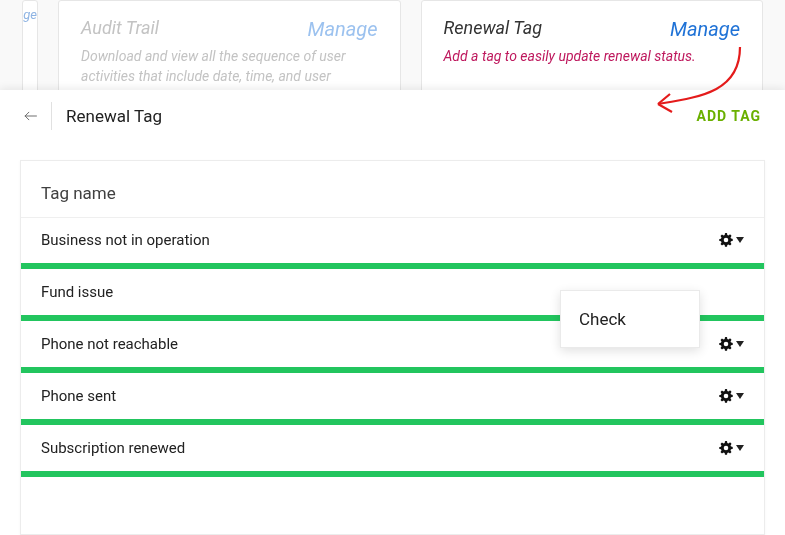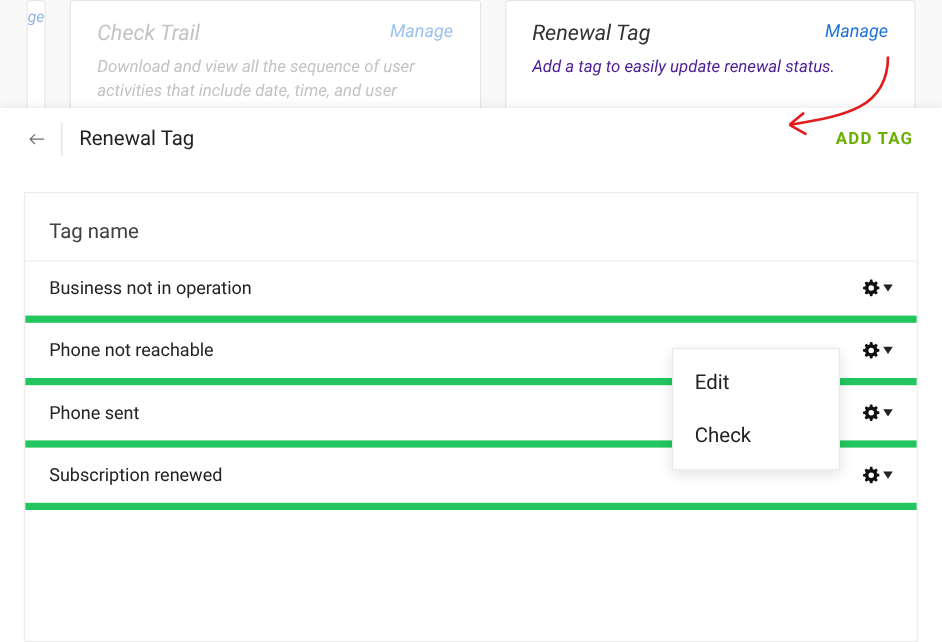--- a/index.html
+++ b/index.html
@@ -5,23 +5,23 @@
   * { margin:0; padding:0; box-sizing:border-box; font-family:-apple-system,BlinkMacSystemFont,"Segoe UI",Roboto,Helvetica,Arial,sans-serif; }
   body { width:785px; height:535px; background:#f9f9f9; overflow:hidden; position:relative; color:#222; }
 
   .bg-cards { position:absolute; top:0; left:0; right:0; height:100px; display:flex; gap:20px; padding:0 22px;font-style:italic; }
   .bg-left-sliver { width:16px; border:1px solid #e6e6e6; background:#fff; border-radius:3px; }
   .bg-left-sliver-label { color:#8fb4e3; font-size:13px; padding:6px 0 0 0; text-align:right; }
   .bg-card { flex:1; background:#fff; border:1px solid #e6e6e6; border-radius:3px; padding:16px 22px; }
   .bg-card.muted h3, .bg-card.muted p { color:#c3c3c3; }
   .bg-card h3 { font-size:18px; font-weight:400; color:#333; margin-bottom:8px; }
   .bg-card .card-head { display:flex; justify-content:space-between; align-items:flex-start; }
-  .manage-link { color:#1f72d6; font-size:15px; cursor:pointer;margin-left:38px; }
+  .manage-link { color:#1f72d6; font-size:20px; cursor:pointer;margin-left:38px; }
   .manage-link.muted { color:#9cc2ef; }
-  .bg-card p { font-size:14px; color:#4c1d95; line-height:1.45; }
+  .bg-card p { font-size:14px; color:#be185d; line-height:1.45; }
 
   .panel { position:absolute; top:90px; left:0; right:0; bottom:0; background:#fff; box-shadow:0 -2px 8px rgba(0,0,0,0.08); }
   .panel-header { display:flex; align-items:center; padding:12px 24px; border-bottom:0; }
   .back-btn { width:28px; height:28px; display:flex; align-items:center; justify-content:center; cursor:pointer; margin-right:14px; border-right:1px solid #e1e1e1; padding-right:14px; }
   .back-btn svg { width:22px; height:18px; stroke:#6b6b6b; }
   .panel-title { font-size:17px; color:#222; }
   .add-tag-btn { margin-left:auto; color:#6ab000; font-weight:700; letter-spacing:1px; font-size:14px; cursor:pointer;text-align:right; }
 
   .panel-body { position:absolute; top:70px; left:20px; right:20px; bottom:0; background:#fff; border:1px solid #ececec; box-shadow:0 1px 3px rgba(0,0,0,0.04); }
   .column-head { padding:22px 20px 14px; color:#404040; font-size:17px; border-bottom:1px solid #efefef; }
@@ -42,21 +42,21 @@
 </style>
 </head>
 <body>
 
 <div class="bg-cards">
   <div class="bg-left-sliver">
     <div class="bg-left-sliver-label">ge</div>
   </div>
   <div class="bg-card muted">
     <div class="card-head">
-      <h3>Check Trail</h3>
+      <h3>Audit Trail</h3>
       <span class="manage-link muted">Manage</span>
     </div>
     <p>Download and view all the sequence of user activities that include date, time, and user</p>
   </div>
   <div class="bg-card">
     <div class="card-head">
       <h3>Renewal Tag</h3>
       <span class="manage-link">Manage</span>
     </div>
     <p>Add a tag to easily update renewal status.</p>
@@ -86,20 +86,24 @@
           <span>Business not in operation</span>
           <span class="spacer"></span>
           <span class="gear-trigger">
             <svg viewBox="0 0 16 16">
               <path fill="#111" d="M8 10.3A2.3 2.3 0 1 1 8 5.7a2.3 2.3 0 0 1 0 4.6zm6.4-3.5-1.4-.2a5.3 5.3 0 0 0-.5-1.2l.8-1.2a.5.5 0 0 0 0-.6l-1-1a.5.5 0 0 0-.6 0l-1.2.8A5.3 5.3 0 0 0 9.3 3l-.2-1.4A.5.5 0 0 0 8.6 1H7.4a.5.5 0 0 0-.5.4L6.7 3a5.3 5.3 0 0 0-1.2.5l-1.2-.8a.5.5 0 0 0-.6 0l-1 1a.5.5 0 0 0 0 .6l.8 1.2A5.3 5.3 0 0 0 3 6.7l-1.4.2a.5.5 0 0 0-.4.5v1.2c0 .25.18.46.4.5L3 9.3c.12.42.3.82.5 1.2l-.8 1.2a.5.5 0 0 0 0 .6l1 1c.17.17.44.2.6 0l1.2-.8c.38.2.78.38 1.2.5l.2 1.4c.04.22.25.4.5.4h1.2c.25 0 .46-.18.5-.4l.2-1.4c.42-.12.82-.3 1.2-.5l1.2.8c.16.2.43.17.6 0l1-1a.5.5 0 0 0 0-.6l-.8-1.2c.2-.38.38-.78.5-1.2l1.4-.2a.5.5 0 0 0 .4-.5V7.4a.5.5 0 0 0-.4-.5z"></path>
             </svg>
             <span class="caret-down"></span>
           </span>
         </div>
         <div class="tag-row">
+          <span>Fund issue</span>
+          <span class="spacer"></span>
+        </div>
+        <div class="tag-row">
           <span>Phone not reachable</span>
           <span class="spacer"></span>
           <span class="gear-trigger">
             <svg viewBox="0 0 16 16">
               <path fill="#111" d="M8 10.3A2.3 2.3 0 1 1 8 5.7a2.3 2.3 0 0 1 0 4.6zm6.4-3.5-1.4-.2a5.3 5.3 0 0 0-.5-1.2l.8-1.2a.5.5 0 0 0 0-.6l-1-1a.5.5 0 0 0-.6 0l-1.2.8A5.3 5.3 0 0 0 9.3 3l-.2-1.4A.5.5 0 0 0 8.6 1H7.4a.5.5 0 0 0-.5.4L6.7 3a5.3 5.3 0 0 0-1.2.5l-1.2-.8a.5.5 0 0 0-.6 0l-1 1a.5.5 0 0 0 0 .6l.8 1.2A5.3 5.3 0 0 0 3 6.7l-1.4.2a.5.5 0 0 0-.4.5v1.2c0 .25.18.46.4.5L3 9.3c.12.42.3.82.5 1.2l-.8 1.2a.5.5 0 0 0 0 .6l1 1c.17.17.44.2.6 0l1.2-.8c.38.2.78.38 1.2.5l.2 1.4c.04.22.25.4.5.4h1.2c.25 0 .46-.18.5-.4l.2-1.4c.42-.12.82-.3 1.2-.5l1.2.8c.16.2.43.17.6 0l1-1a.5.5 0 0 0 0-.6l-.8-1.2c.2-.38.38-.78.5-1.2l1.4-.2a.5.5 0 0 0 .4-.5V7.4a.5.5 0 0 0-.4-.5z"></path>
             </svg>
             <span class="caret-down"></span>
           </span>
         </div>
         <div class="tag-row">
@@ -120,15 +124,14 @@
               <path fill="#111" d="M8 10.3A2.3 2.3 0 1 1 8 5.7a2.3 2.3 0 0 1 0 4.6zm6.4-3.5-1.4-.2a5.3 5.3 0 0 0-.5-1.2l.8-1.2a.5.5 0 0 0 0-.6l-1-1a.5.5 0 0 0-.6 0l-1.2.8A5.3 5.3 0 0 0 9.3 3l-.2-1.4A.5.5 0 0 0 8.6 1H7.4a.5.5 0 0 0-.5.4L6.7 3a5.3 5.3 0 0 0-1.2.5l-1.2-.8a.5.5 0 0 0-.6 0l-1 1a.5.5 0 0 0 0 .6l.8 1.2A5.3 5.3 0 0 0 3 6.7l-1.4.2a.5.5 0 0 0-.4.5v1.2c0 .25.18.46.4.5L3 9.3c.12.42.3.82.5 1.2l-.8 1.2a.5.5 0 0 0 0 .6l1 1c.17.17.44.2.6 0l1.2-.8c.38.2.78.38 1.2.5l.2 1.4c.04.22.25.4.5.4h1.2c.25 0 .46-.18.5-.4l.2-1.4c.42-.12.82-.3 1.2-.5l1.2.8c.16.2.43.17.6 0l1-1a.5.5 0 0 0 0-.6l-.8-1.2c.2-.38.38-.78.5-1.2l1.4-.2a.5.5 0 0 0 .4-.5V7.4a.5.5 0 0 0-.4-.5z"></path>
             </svg>
             <span class="caret-down"></span>
           </span>
         </div>
       </div>
   </div>
 </div>
 
 <div class="dropdown-menu">
-  <div class="item">Edit</div>
   <div class="item">Check</div>
 </div>
 
 </body></html>

